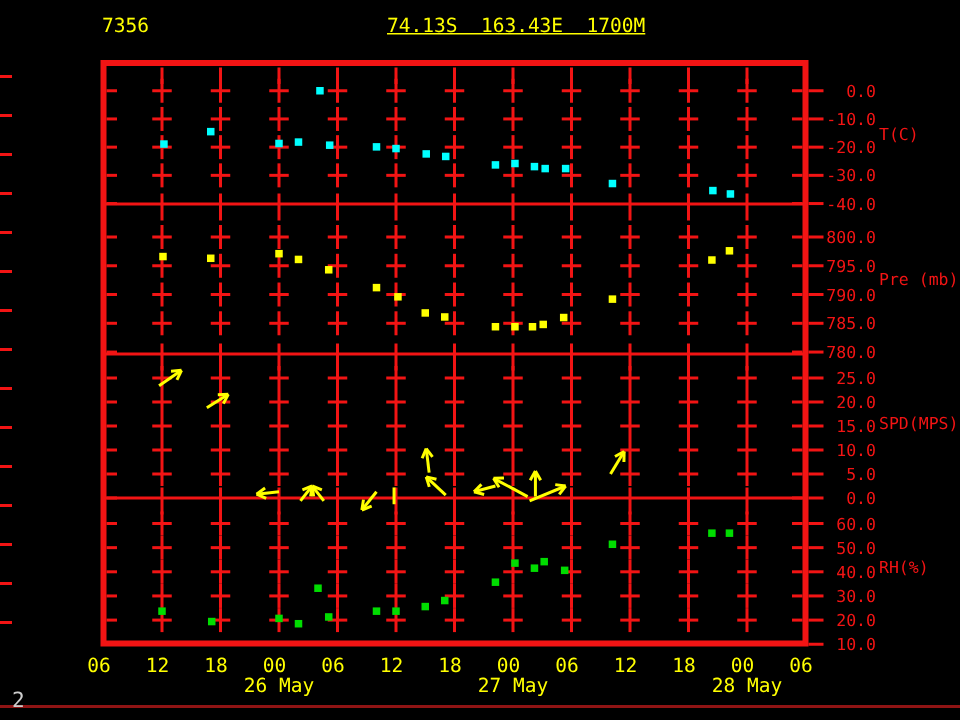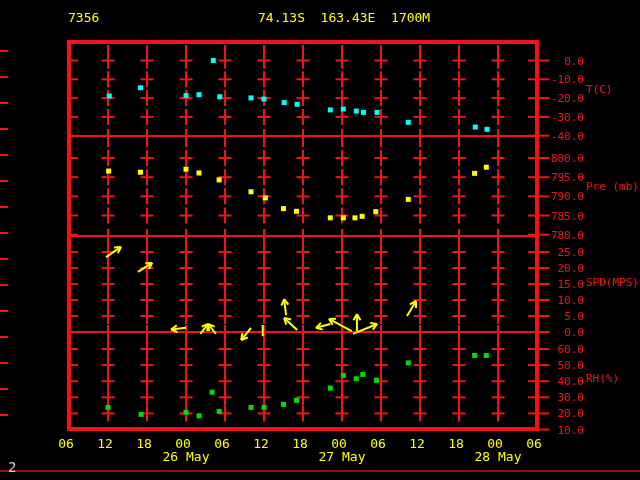--- a/index.html
+++ b/index.html
@@ -1,20 +1,20 @@
 <!DOCTYPE html>
 <html style="--c-bg: #000000; --c-header: #ffff00; --c-page: #cccccc;"><head>
 <meta charset="utf-8">
 <style>
   html,body{margin:0;padding:0;background:#000;}
   .screen{position:relative;width:640px;height:474px;background:var(--c-bg,#000);overflow:hidden;
           font-family:"DejaVu Sans Mono",monospace;}
   .hdr{position:absolute;color:var(--c-header,#ffff00);font-size:13px;white-space:pre;}
   .hdr.station{left:68px;top:10px;}
-  .hdr.location{left:258px;top:10px;}
+  .hdr.location{left:258px;top:10px;text-decoration:underline;}
   .hdr.range{left:68px;top:26px;}
   .pagenum{position:absolute;left:8px;top:459px;color:var(--c-page,#cccccc);font-size:14px;}
   svg{position:absolute;left:0;top:0;}
 </style>
 </head>
 <body>
 
 <div class="screen">
   <div class="hdr station">7356</div>
   <div class="hdr location">74.13S  163.43E  1700M</div>

